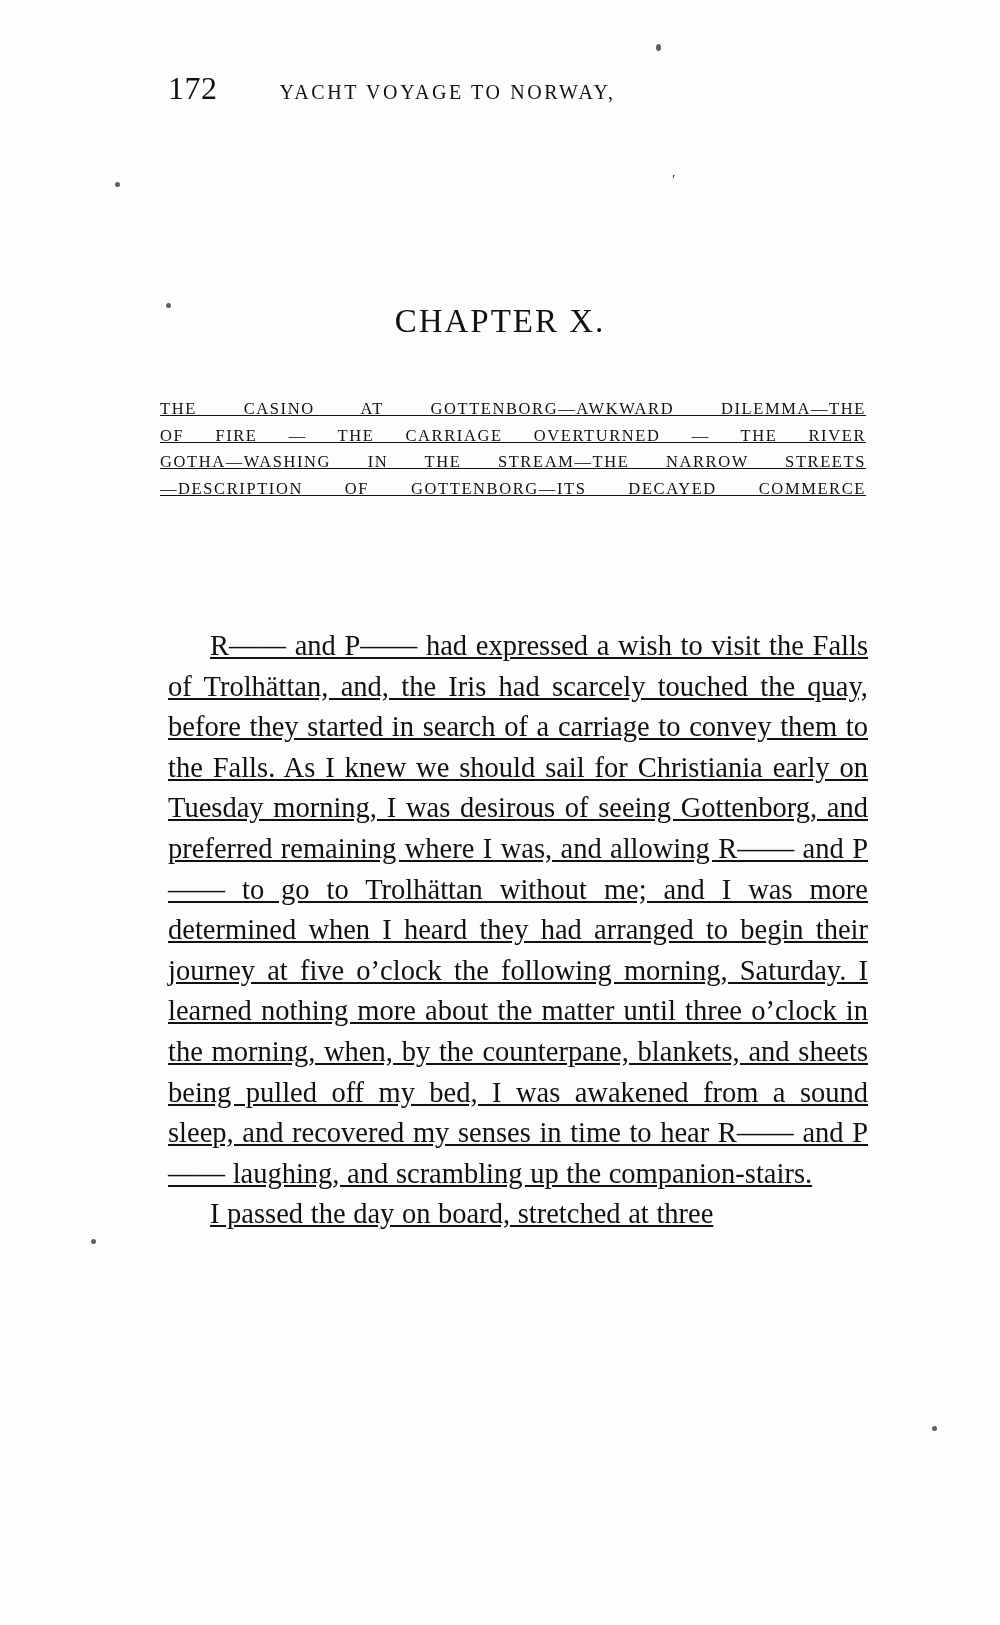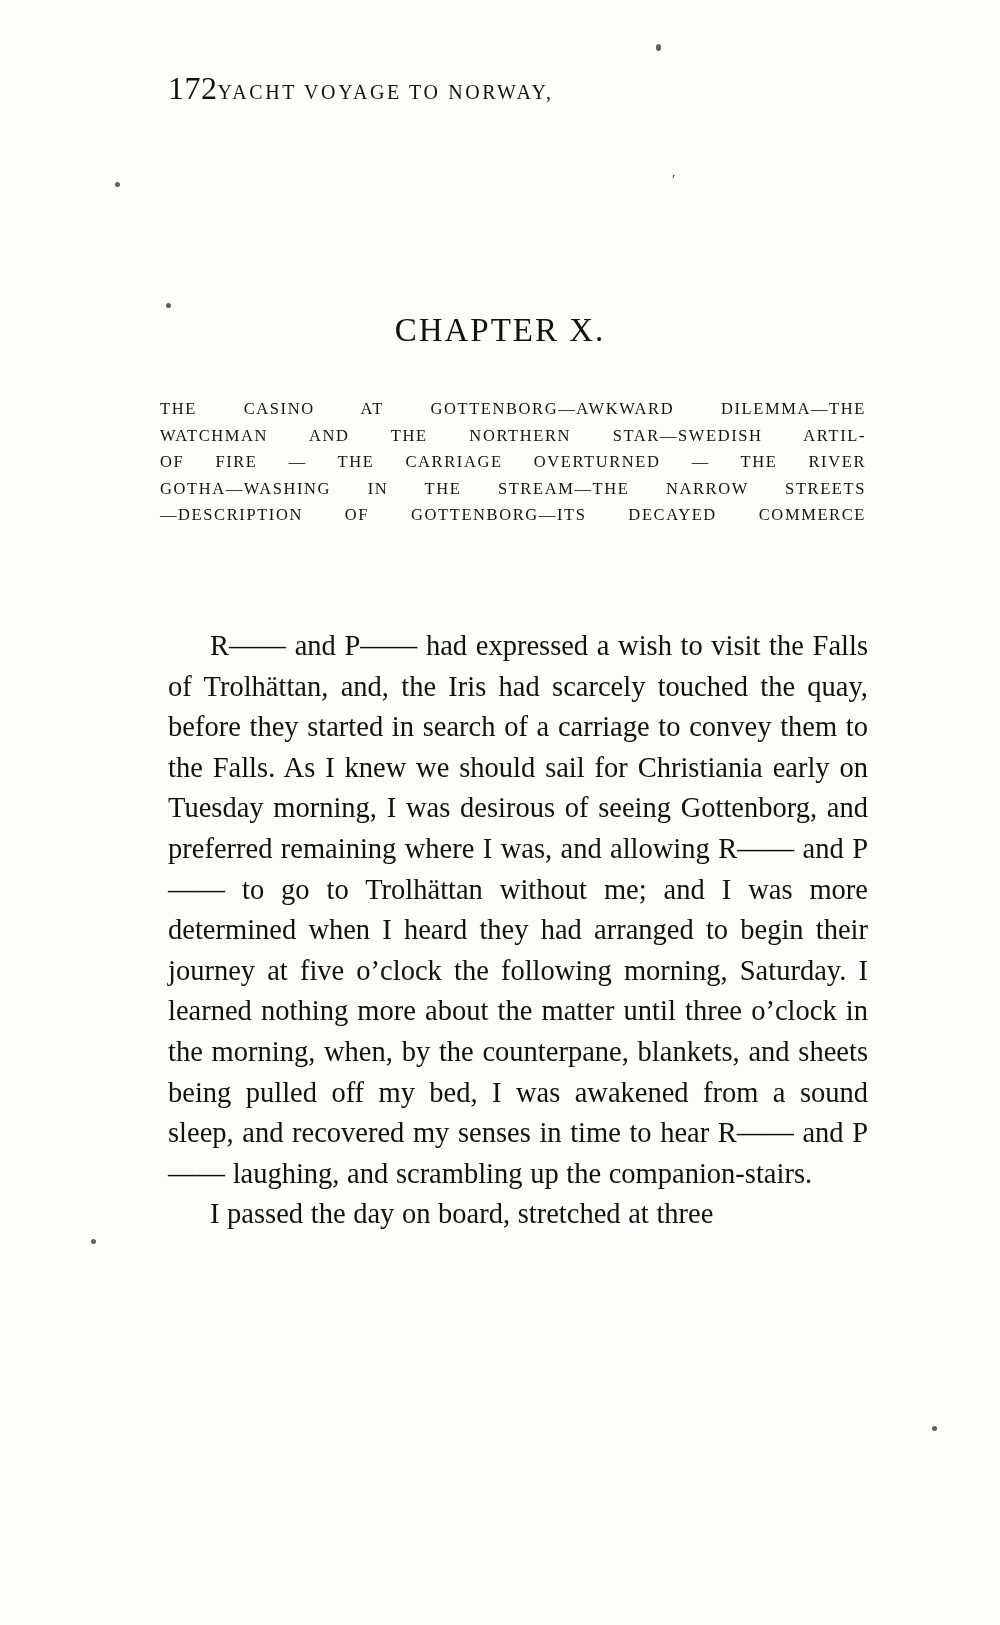--- a/index.html
+++ b/index.html
@@ -22,20 +22,21 @@
     position: absolute;
     top: 70px;
     left: 168px;
     width: 700px;
     display: flex;
     align-items: baseline;
   }
   .folio {
     font-size: 32px;
     letter-spacing: 0.5px;
+    margin-right: 62px;
   }
   .head-title {
     font-size: 20px;
     letter-spacing: 2.6px;
     font-variant: small-caps;
     text-transform: uppercase;
     white-space: nowrap;
   }
 
   
@@ -47,21 +48,21 @@
   }
   .tick {
     position: absolute;
     color: #333;
     font-size: 15px;
   }
 
   
   .chapter-title {
     position: absolute;
-    top: 312px;
+    top: 303px;
     left: 0;
     width: 1000px;
     text-align: center;
     font-size: 33px;
     letter-spacing: 2px;
   }
 
   
   .argument {
     position: absolute;
@@ -76,35 +77,37 @@
     text-align-last: left;
   }
   .argument .ln {
     display: block;
     white-space: nowrap;
   }
   .argument .ln.j {
     text-align: justify;
     text-align-last: justify;
     white-space: normal;
+    text-decoration: underline;
   }
 
   
   .body-text {
     position: absolute;
     top: 626px;
     left: 168px;
     width: 700px;
     font-size: 28.5px;
     line-height: 40.6px;
   }
   .body-text p {
     margin: 0;
     text-align: justify;
     text-indent: 42px;
+    text-decoration: underline;
   }
   .body-text p.tight {
     text-align-last: left;
   }
   
   .body-text {
     word-spacing: 0.5px;
   }
 </style>
 </head>
@@ -121,21 +124,20 @@
   <div class="speck" style="top:182px;left:115px;width:5px;height:5px;"></div>
   <div class="speck" style="top:303px;left:166px;width:5px;height:5px;"></div>
   <div class="speck" style="top:1239px;left:91px;width:5px;height:5px;"></div>
   <div class="speck" style="top:1426px;left:932px;width:5px;height:5px;"></div>
   <div class="tick" style="top:172px;left:672px;">′</div>
 
   <div class="chapter-title">CHAPTER X.</div>
 
   <div class="argument">
     <span class="ln j">THE  CASINO  AT  GOTTENBORG—AWKWARD  DILEMMA—THE</span>
-    <span class="ln j">WATCHMAN  AND  THE  NORTHERN  STAR—SWEDISH  ARTIL-</span>
     <span class="ln j">OF  FIRE — THE  CARRIAGE  OVERTURNED — THE  RIVER</span>
     <span class="ln j">GOTHA—WASHING  IN  THE  STREAM—THE  NARROW  STREETS</span>
     <span class="ln j">—DESCRIPTION  OF  GOTTENBORG—ITS  DECAYED  COMMERCE</span>
   </div>
 
   <div class="body-text">
     <p>R—— and P—— had expressed a wish to visit the Falls of Trolhättan, and, the Iris had scarcely touched the quay, before they started in search of a carriage to convey them to the Falls.  As I knew we should sail for Christiania early on Tuesday morning, I was desirous of seeing Gottenborg, and preferred remaining where I was, and allowing R—— and P—— to go to Trolhättan without me; and I was more determined when I heard they had arranged to begin their journey at five o’clock the following morning, Saturday. I learned nothing more about the matter until three o’clock in the morning, when, by the counterpane, blankets, and sheets being pulled off my bed, I was awakened from a sound sleep, and recovered my senses in time to hear R—— and P—— laughing, and scrambling up the companion-stairs.</p>
     <p class="tight">I passed the day on board, stretched at three</p>
   </div>
 

